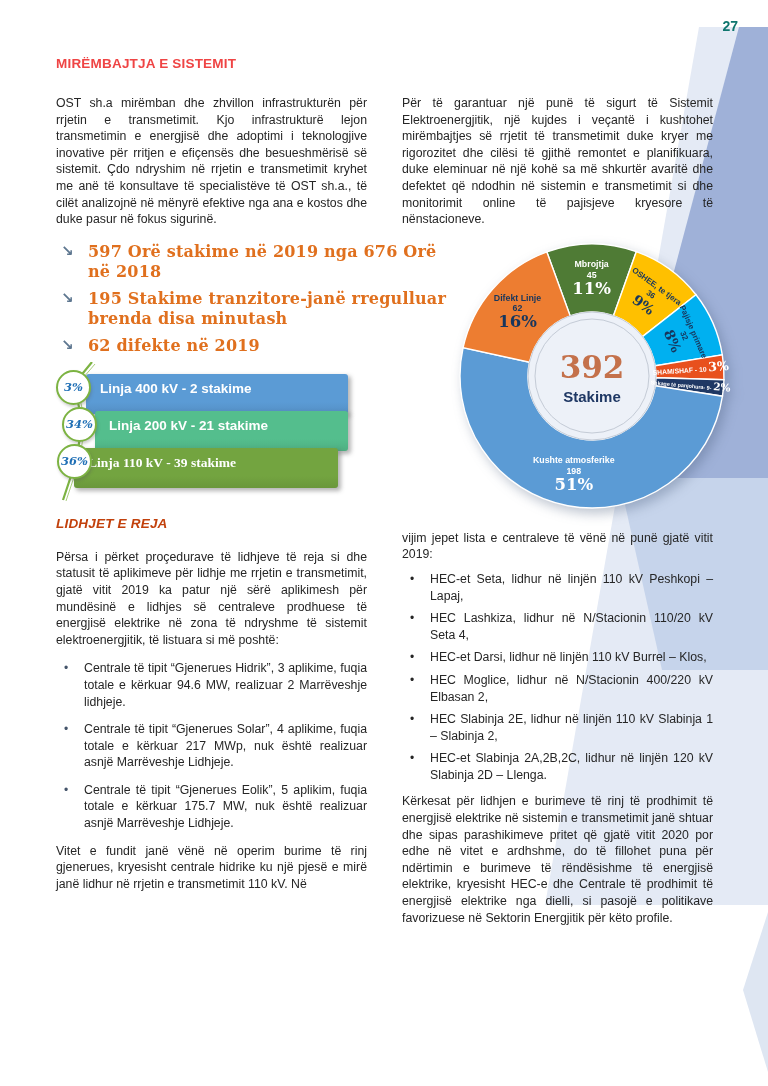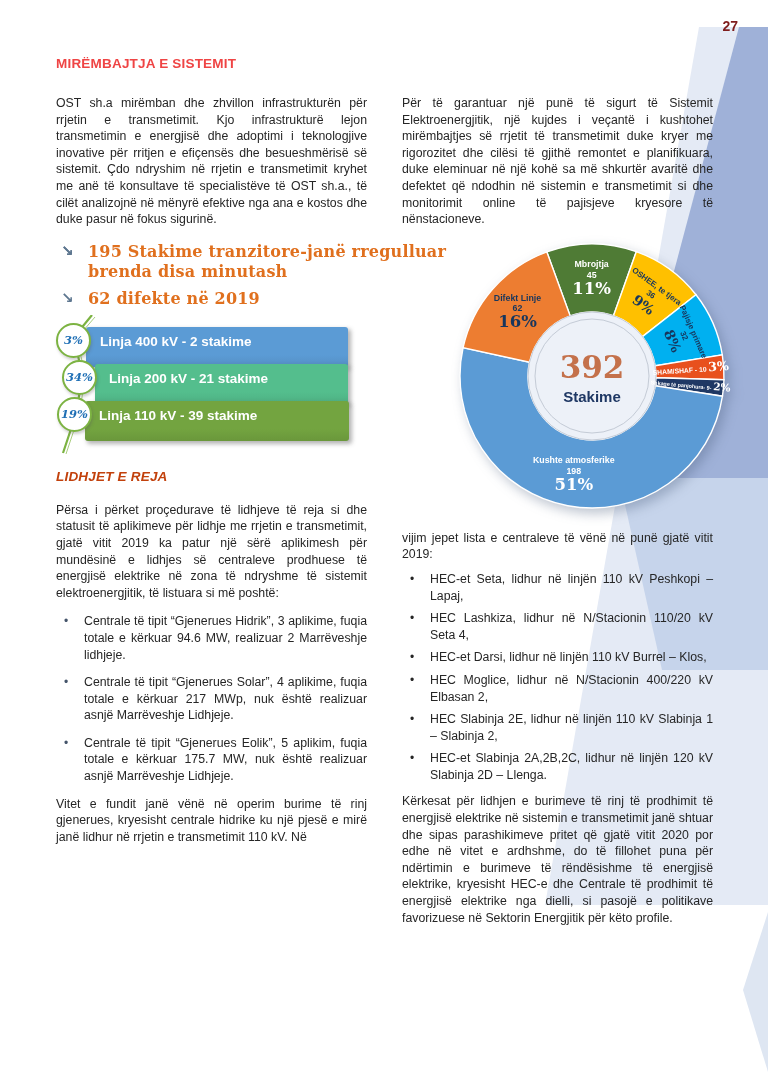--- a/index.html
+++ b/index.html
@@ -15,21 +15,21 @@
   .bg-light-wedge{position:absolute;inset:0;background:#E4EAF5;
     clip-path:polygon(699px 27px,768px 27px,768px 905px,545px 905px);}
   .bg-medium-band{position:absolute;inset:0;background:#9FB1D8;
     clip-path:polygon(739px 27px,768px 27px,768px 478px,619px 478px);}
   .bg-mid-band{position:absolute;inset:0;background:#C6D4EB;
     clip-path:polygon(619px 478px,768px 478px,768px 670px,662px 670px);}
   .bg-bottom-sliver{position:absolute;inset:0;background:#DEE6F2;
     clip-path:polygon(743px 990px,768px 912px,768px 1072px);}
   
   .page-number{position:absolute;top:18px;right:30px;font-weight:bold;
-    font-size:14px;color:#7f1d1d;z-index:5;}
+    font-size:14px;color:#0f766e;z-index:5;}
   .h1{position:absolute;left:56px;top:56px;font-size:13.5px;font-weight:bold;
     color:#ef4444;letter-spacing:.2px;z-index:5;}
   .col{position:absolute;top:95px;width:311px;z-index:4;}
   .col-left{left:56px;}
   .col-right{left:402px;}
   .para{font-size:12.3px;line-height:1.35;text-align:justify;margin:0 0 12px 0;}
   
   .stats{width:404px;margin:14px 0 12px 0;position:relative;}
   .stat-line{position:relative;padding-left:32px;margin-bottom:7px;
     font-family:"DejaVu Serif", serif;font-weight:bold;font-size:16px;
@@ -73,36 +73,36 @@
   <div class="bg-bottom-sliver"></div>
 </div>
 
 <div class="page-number">27</div>
 <div class="h1">MIRËMBAJTJA E SISTEMIT</div>
 
 <div class="col col-left">
   <p class="para">OST sh.a mirëmban dhe zhvillon infrastrukturën për rrjetin e transmetimit. Kjo infrastrukturë lejon transmetimin e energjisë dhe adoptimi i teknologjive inovative për rritjen e efiçensës dhe besueshmërisë së sistemit. Çdo ndryshim në rrjetin e transmetimit kryhet me anë të konsultave të specialistëve të OST sh.a., të cilët analizojnë në mënyrë efektive nga ana e kostos dhe duke pasur në fokus sigurinë.</p>
 
   <div class="stats">
-      <div class="stat-line"><span class="arrow">↘</span></div>
+      <div class="stat-line"><span class="arrow">↘</span><span>597 Orë stakime në 2019 nga 676 Orë në 2018</span></div>
       <div class="stat-line"><span class="arrow">↘</span><span>195 Stakime tranzitore-janë rregulluar brenda disa minutash</span></div>
       <div class="stat-line"><span class="arrow">↘</span><span>62 difekte në 2019</span></div>
     </div>
 
   <div class="bars">
     <svg class="zigzag" width="120" height="140" viewBox="0 0 120 140">
       <polyline points="36,0 18,22 26,59 21,96 7,138" fill="none" stroke="#7CB342" stroke-width="2.2"></polyline>
       <polyline points="39,2 21,23 29,60 24,97 10,139" fill="none" stroke="#A9CE7E" stroke-width="1"></polyline>
     </svg>
   <div class="bar-row" style="top: 6px; left: 30px; width: 262px; background: linear-gradient(rgb(91, 155, 213) 0%, rgb(91, 155, 213) 70%, rgba(0, 0, 0, 0.08) 100%), rgb(91, 155, 213);">Linja 400 kV - 2 stakime</div>
       <div class="bar-pct" style="top: 2px; left: 0px;">3%</div>
       <div class="bar-row" style="top: 43px; left: 39px; width: 253px; background: linear-gradient(rgb(84, 190, 141) 0%, rgb(84, 190, 141) 70%, rgba(0, 0, 0, 0.08) 100%), rgb(84, 190, 141);">Linja 200 kV - 21 stakime</div>
       <div class="bar-pct" style="top: 39px; left: 6px; text-align: right;">34%</div>
-      <div class="bar-row" style="top: 80px; left: 29px; width: 264px; background: linear-gradient(rgb(115, 164, 64) 0%, rgb(115, 164, 64) 70%, rgba(0, 0, 0, 0.08) 100%), rgb(115, 164, 64);">Linja 110 kV - 39 stakime</div>
-      <div class="bar-pct" style="top: 76px; left: 1px;">19%</div>
+      <div class="bar-row" style="top: 80px; left: 18px; width: 264px; background: linear-gradient(rgb(115, 164, 64) 0%, rgb(115, 164, 64) 70%, rgba(0, 0, 0, 0.08) 100%), rgb(115, 164, 64); font-family: Liberation Serif, serif;">Linja 110 kV - 39 stakime</div>
+      <div class="bar-pct" style="top: 76px; left: 1px;">36%</div>
     </div>
 
   <div class="h2">LIDHJET E REJA</div>
   <p class="para">Përsa i përket proçedurave të lidhjeve të reja si dhe statusit të aplikimeve për lidhje me rrjetin e transmetimit, gjatë vitit 2019 ka patur një sërë aplikimesh për mundësinë e lidhjes së centraleve prodhuese të energjisë elektrike në zona të ndryshme të sistemit elektroenergjitik, të listuara si më poshtë:</p>
 
   <div class="bullet-list">
       <div class="bullet-item">Centrale të tipit “Gjenerues Hidrik”, 3 aplikime, fuqia totale e kërkuar 94.6 MW, realizuar 2 Marrëveshje lidhjeje.</div>
       <div class="bullet-item">Centrale të tipit “Gjenerues Solar”, 4 aplikime, fuqia totale e kërkuar 217 MWp, nuk është realizuar asnjë Marrëveshje Lidhjeje.</div>
       <div class="bullet-item">Centrale të tipit “Gjenerues Eolik”, 5 aplikim, fuqia totale e kërkuar 175.7 MW, nuk është realizuar asnjë Marrëveshje Lidhjeje.</div>
     </div>

